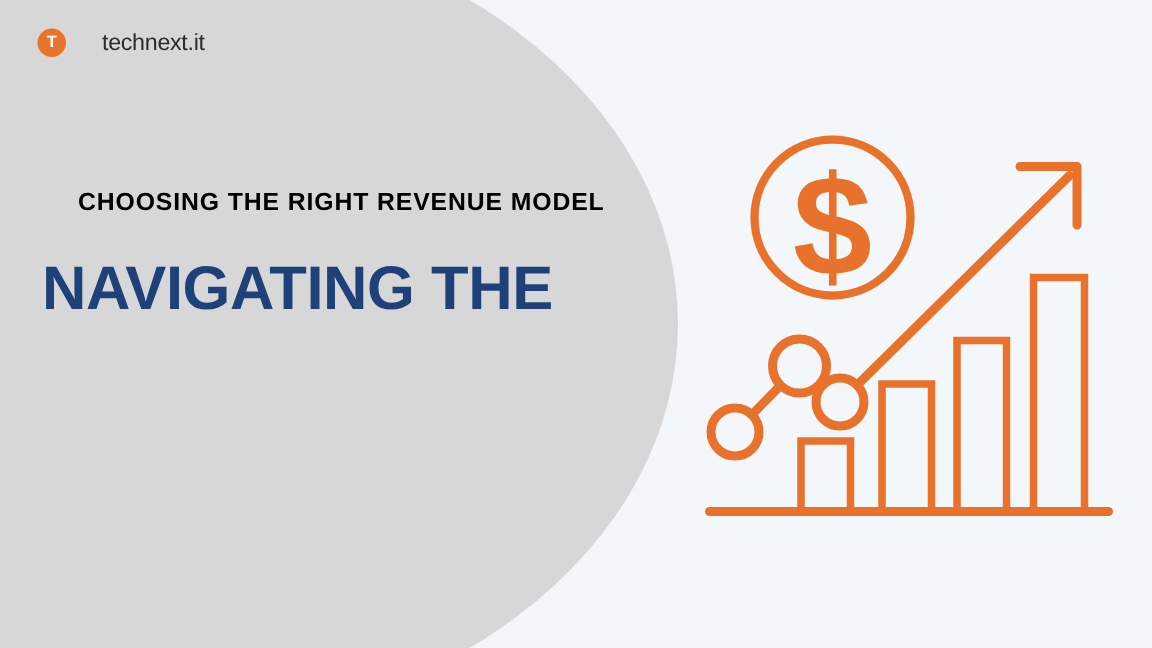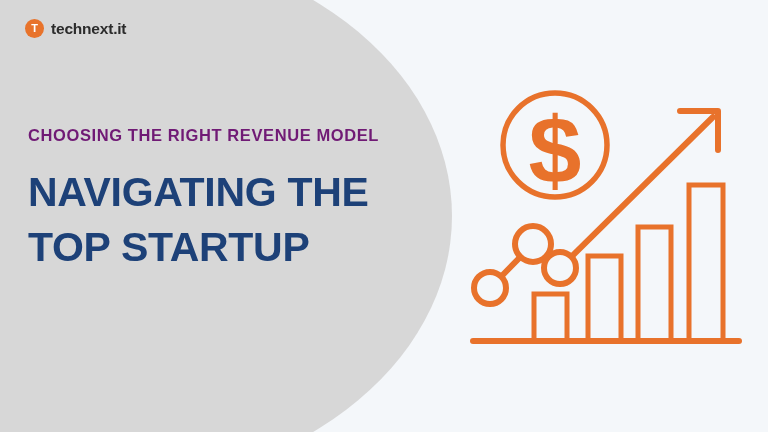--- a/index.html
+++ b/index.html
@@ -44,41 +44,43 @@
     align-items:center;
     justify-content:center;
     color:#fff;
     font-size:11px;
     font-weight:bold;
     line-height:1;
     letter-spacing:0;
   }
   .logo-text {
     font-size:15.5px;
-    font-weight:bold;
+    font-weight:normal;
     color:#2b2b2b;
     letter-spacing:-0.2px;
     white-space:nowrap;
+    margin-left:17px;
   }
 
   
   .copy {
     position:absolute;
     left:28px;
     top:126px;
     z-index:5;
     width:420px;
   }
   .eyebrow {
     font-size:16.5px;
     font-weight:bold;
-    color:#701a75;
+    color:#000000;
     letter-spacing:0.6px;
     white-space:nowrap;
     margin-bottom:18px;
+    margin-left:24px;
   }
   .headline {
     font-size:41px;
     font-weight:bold;
     color:#1d4178;
     letter-spacing:-0.3px;
     line-height:1.33;
     text-transform:uppercase;
     margin-top:20px;
   }
@@ -104,21 +106,20 @@
 
   <div class="logo">
     <span class="logo-mark">T</span>
     <span class="logo-text">technext.it</span>
   </div>
 
   <div class="copy">
     <div class="eyebrow">CHOOSING THE RIGHT REVENUE MODEL</div>
     <div class="headline">
       <span class="hl-line">NAVIGATING THE</span>
-      <span class="hl-line">TOP STARTUP</span>
     </div>
   </div>
 
   <div class="art">
     <svg viewBox="0 0 300 300" xmlns="http://www.w3.org/2000/svg">
 
       <g>
         <circle cx="100" cy="75" r="52" fill="none" stroke="#e8722b" stroke-width="5.5"></circle>
         <text x="100" y="113" text-anchor="middle" font-family="'Liberation Sans', sans-serif" font-size="95" font-weight="bold" fill="#e8722b">$</text>
       </g>

